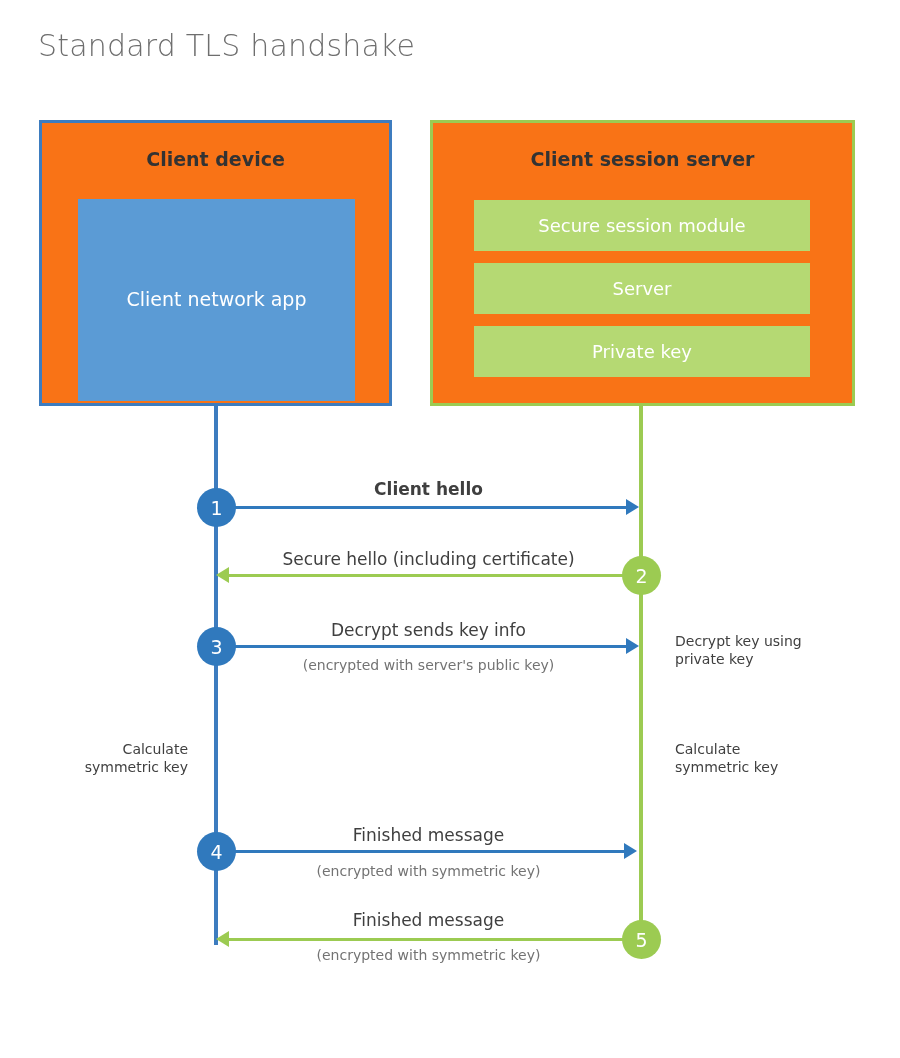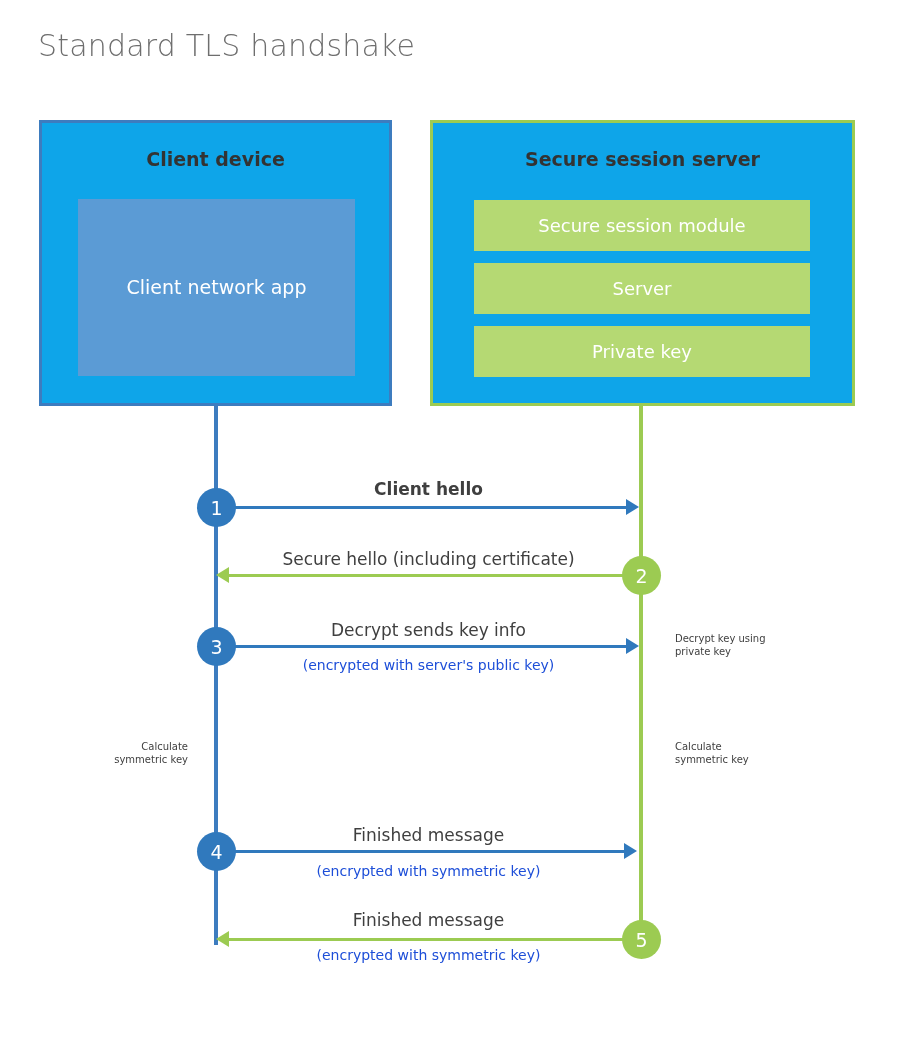--- a/index.html
+++ b/index.html
@@ -28,21 +28,21 @@
     font-size: 30px;
     font-weight: 300;
     color: #6e6e6e;
     letter-spacing: 0.2px;
     white-space: nowrap;
   }
 
   
   .entity-box {
     position: absolute;
-    background: #0ea5e9;
+    background: #f97316;
     box-sizing: border-box;
   }
   .entity-box.client {
     left: 39px;
     top: 120px;
     width: 353px;
     height: 286px;
     border: 3px solid #3d7cbf;
   }
   .entity-box.server {
@@ -63,21 +63,21 @@
     color: #333333;
     white-space: nowrap;
   }
 
   
   .client-app {
     position: absolute;
     left: 36px;
     top: 76px;
     width: 277px;
-    height: 177px;
+    height: 202px;
     background: #5b9bd5;
     display: flex;
     align-items: center;
     justify-content: center;
   }
   .client-app-label {
     color: #ffffff;
     font-size: 19px;
     font-weight: 400;
     text-align: center;
@@ -165,28 +165,28 @@
     font-size: 17px;
     font-weight: 400;
     color: #3f3f3f;
     white-space: nowrap;
   }
   .msg-sublabel {
     position: absolute;
     text-align: center;
     font-size: 14px;
     font-weight: 400;
-    color: #1d4ed8;
+    color: #737373;
     white-space: nowrap;
   }
 
   
   .side-note {
     position: absolute;
-    font-size: 10px;
+    font-size: 14px;
     font-weight: 400;
     color: #3f3f3f;
     line-height: 1.3;
   }
   .side-note.left-side {
     text-align: right;
   }
   .side-note.right-side {
     text-align: left;
   }
@@ -199,21 +199,21 @@
   <div class="page-title">Standard TLS handshake</div>
 
   <div class="entity-box client">
     <div class="entity-title">Client device</div>
     <div class="client-app">
       <div class="client-app-label">Client network app</div>
     </div>
   </div>
 
   <div class="entity-box server">
-    <div class="entity-title">Secure session server</div>
+    <div class="entity-title">Client session server</div>
     <div class="server-bar bar0">
       <div class="server-bar-label">Secure session module</div>
     </div>
     <div class="server-bar bar1">
       <div class="server-bar-label">Server</div>
     </div>
     <div class="server-bar bar2">
       <div class="server-bar-label">Private key</div>
     </div>
   </div>

